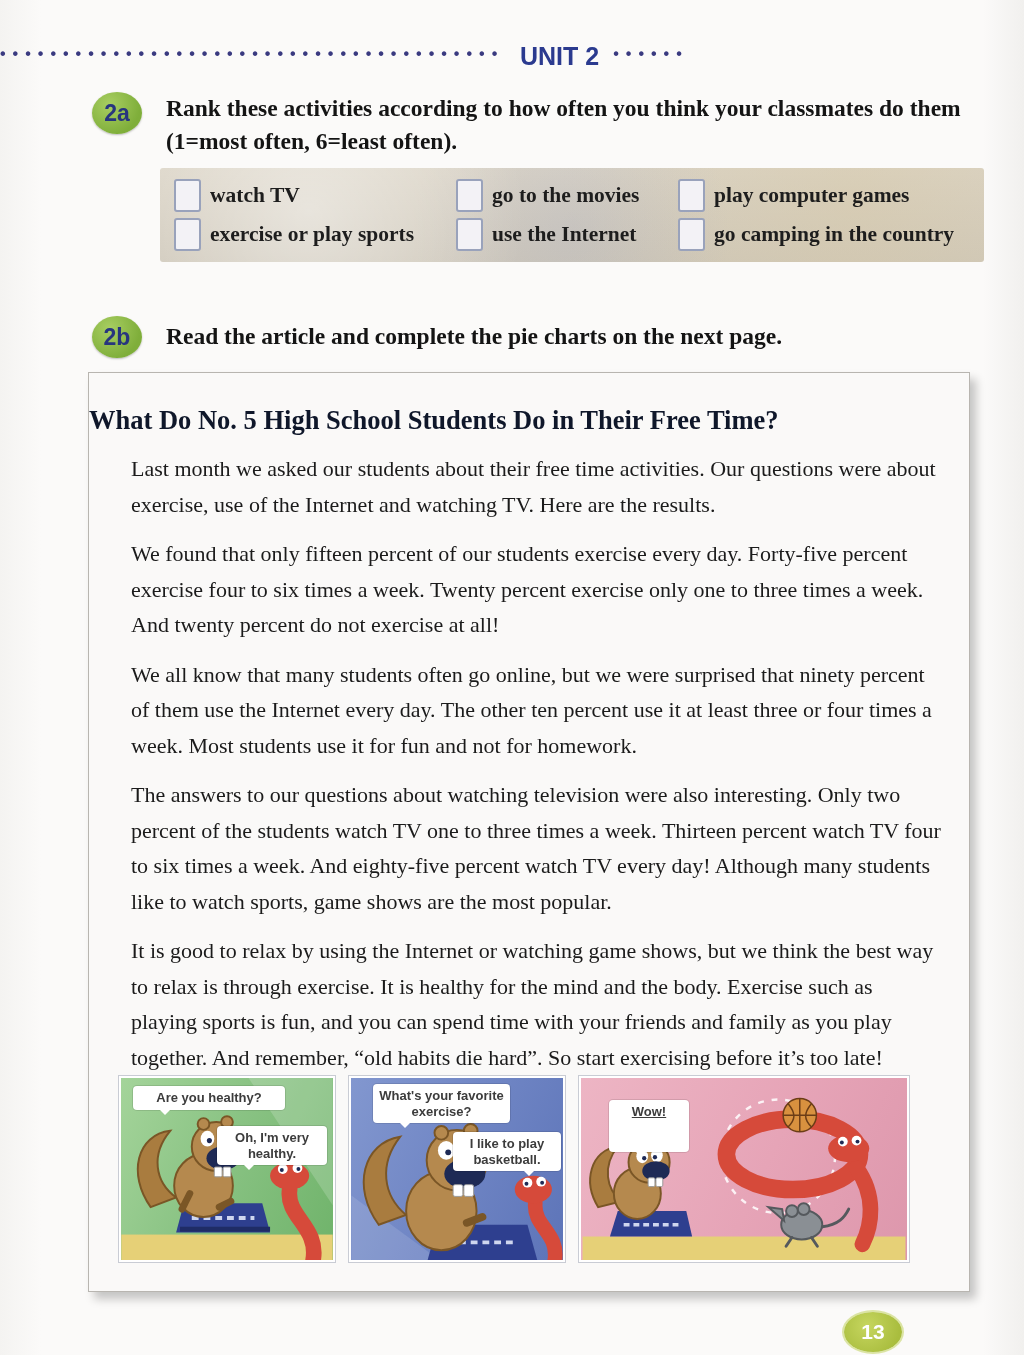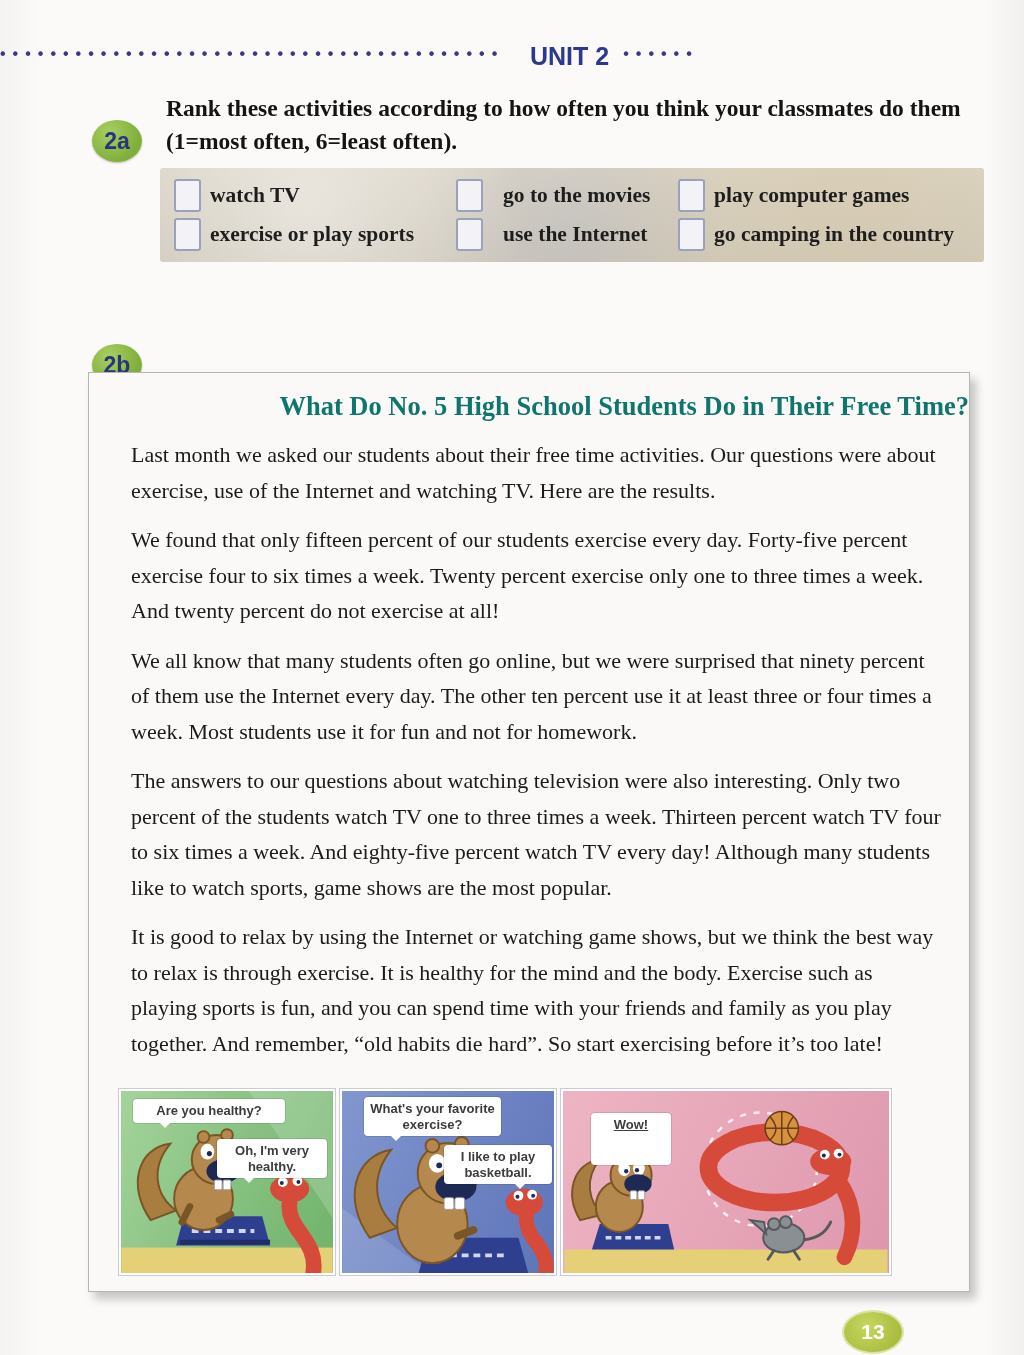--- a/index.html
+++ b/index.html
@@ -21,30 +21,30 @@
     font:700 16px "Liberation Sans", sans-serif; letter-spacing:7px;
     color:#3a3a80; overflow:hidden; flex:0 0 auto; transform:translateY(-2px);
   }
   .dots-left  { width:158px; }
   .dots-mid   { width:352px; margin-left:6px; }
   .dots-right { width:90px;  margin-left:14px; }
   .header-title {
     font:600 25px "Liberation Sans", sans-serif; color:#3a3a80; flex:0 0 auto;
   }
   .unit-label {
-    font:700 25px "Liberation Sans", sans-serif; color:#2b3a8f; flex:0 0 auto; margin-left:14px;
+    font:700 25px "Liberation Sans", sans-serif; color:#2b3a8f; flex:0 0 auto; margin-left:4px;
   }
 
   
   .badge {
     position:absolute; width:50px; height:42px; border-radius:50%;
     background:radial-gradient(circle at 35% 30%, #a8ce62, #7fae3a 70%);
     box-shadow:0 1px 2px rgba(0,0,0,.25);
     display:flex; align-items:center; justify-content:center;
-    font:700 23px "Liberation Sans", sans-serif; color:#27357e;margin-top:28px;
+    font:700 23px "Liberation Sans", sans-serif; color:#27357e;
   }
   .badge-2a { left:92px; top:92px; }
   .badge-2b { left:92px; top:316px; }
   .instruction {
     position:absolute; left:166px; width:820px;
     font:700 23.5px/1.4 "Liberation Serif", serif; color:#141414;
   }
   .inst-2a { top:92px; }
   .inst-2b { top:320px; }
 
@@ -56,49 +56,49 @@
       radial-gradient(circle at 50% 65%, rgba(150,160,195,.20), transparent 38%),
       radial-gradient(circle at 84% 40%, rgba(215,200,165,.45), transparent 42%),
       linear-gradient(#dbd4c6, #cfc8ba);
     border-radius:3px;
     display:flex; flex-direction:column; justify-content:space-evenly;
     padding:4px 14px;
   }
   .act-row { display:flex; align-items:center; }
   .act-item { display:flex; align-items:center; }
   .act-col1 { width:282px; }
-  .act-col2 { width:222px;gap:11px; }
+  .act-col2 { width:222px; }
   .act-col3 { flex:1; }
   .checkbox {
     width:27px; height:33px; background:#f3f2f6;
     border:2px solid #99a2bb; border-radius:3px; margin-right:9px;
     flex:0 0 auto; cursor:pointer;
   }
   .act-label { font:600 21.5px "Liberation Serif", serif; color:#1d1d1d; }
 
   
   .article {
     position:absolute; left:88px; top:372px; width:882px; height:920px;
     background:#faf9f8; border:1px solid #b8b5b0;
     box-shadow:6px 7px 9px rgba(0,0,0,.22);
   }
   .article-title {
-    margin-top:18px; text-align:right;
-    font:700 26.5px "Liberation Serif", serif; color:#0f766e;
+    margin-top:32px; text-align:left;
+    font:700 26.5px "Liberation Serif", serif; color:#0f172a;
   }
   .article-body { margin:15px 26px 0 42px; }
   .article-body p {
     font:400 22px/35.5px "Liberation Serif", serif; color:#1b1b1b;
     margin-bottom:14px;
   }
 
   
   .comic {
-    position:absolute; left:30px; bottom:16px; height:186px;
-    display:flex; gap:5px;
+    position:absolute; left:30px; bottom:29px; height:186px;
+    display:flex; gap:14px;
   }
   .panel {
     position:relative; height:186px; border:2px solid #fff;
     outline:1px solid #c9ccd4; overflow:hidden; flex:0 0 auto;
   }
   .panel-1 { width:216px; background:linear-gradient(115deg,#a4d49a 0%,#8ac384 45%,#6fb36a 100%); }
   .panel-2 { width:216px; background:linear-gradient(115deg,#8297cf 0%,#6f85c4 50%,#5d74b8 100%); }
   .panel-3 { width:330px; background:linear-gradient(115deg,#edb5c4 0%,#e6a4b7 55%,#dd97ac 100%); }
   .panel svg { position:absolute; left:0; top:0; width:100%; height:100%; }
   .bubble {
@@ -164,20 +164,21 @@
         <span class="act-label">use the Internet</span>
       </div>
       <div class="act-item act-col3">
         <div class="checkbox"></div>
         <span class="act-label">go camping in the country</span>
       </div>
     </div>
   </div>
 
   <div class="badge badge-2b">2b</div>
+  <div class="instruction inst-2b">Read the article and complete the pie charts on the next page.</div>
 
   <div class="article">
     <div class="article-title">What Do No. 5 High School Students Do in Their Free Time?</div>
     <div class="article-body">
       <p>Last month we asked our students about their free time activities. Our questions were about exercise, use of the Internet and watching TV. Here are the results.</p>
       <p>We found that only fifteen percent of our students exercise every day. Forty-five percent exercise four to six times a week. Twenty percent exercise only one to three times a week. And twenty percent do not exercise at all!</p>
       <p>We all know that many students often go online, but we were surprised that ninety percent of them use the Internet every day. The other ten percent use it at least three or four times a week. Most students use it for fun and not for homework.</p>
       <p>The answers to our questions about watching television were also interesting. Only two percent of the students watch TV one to three times a week. Thirteen percent watch TV four to six times a week. And eighty-five percent watch TV every day! Although many students like to watch sports, game shows are the most popular.</p>
       <p>It is good to relax by using the Internet or watching game shows, but we think the best way to relax is through exercise. It is healthy for the mind and the body. Exercise such as playing sports is fun, and you can spend time with your friends and family as you play together. And remember, “old habits die hard”. So start exercising before it’s too late!</p>
     </div>

